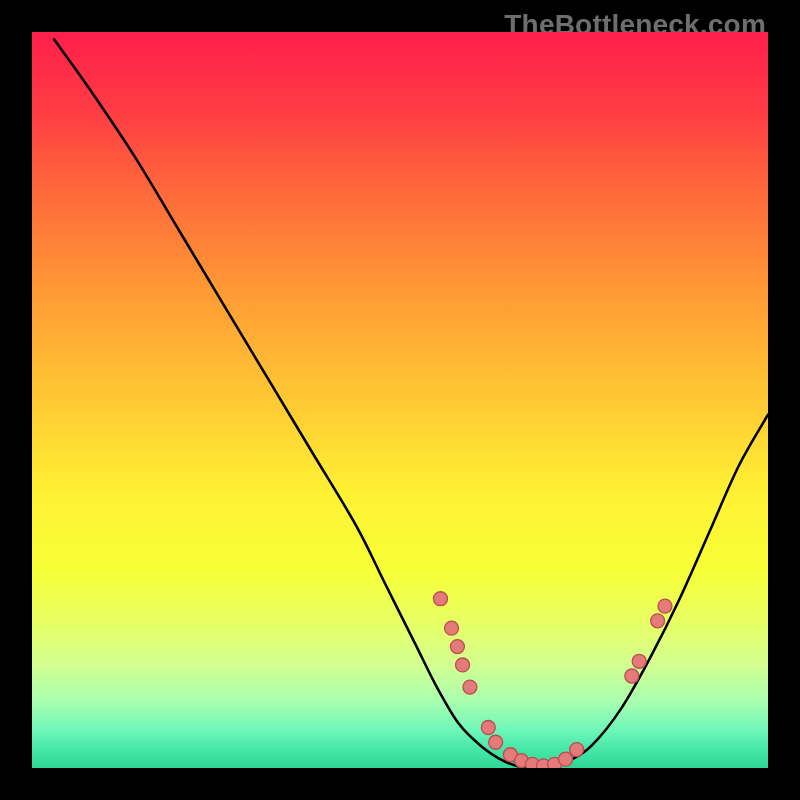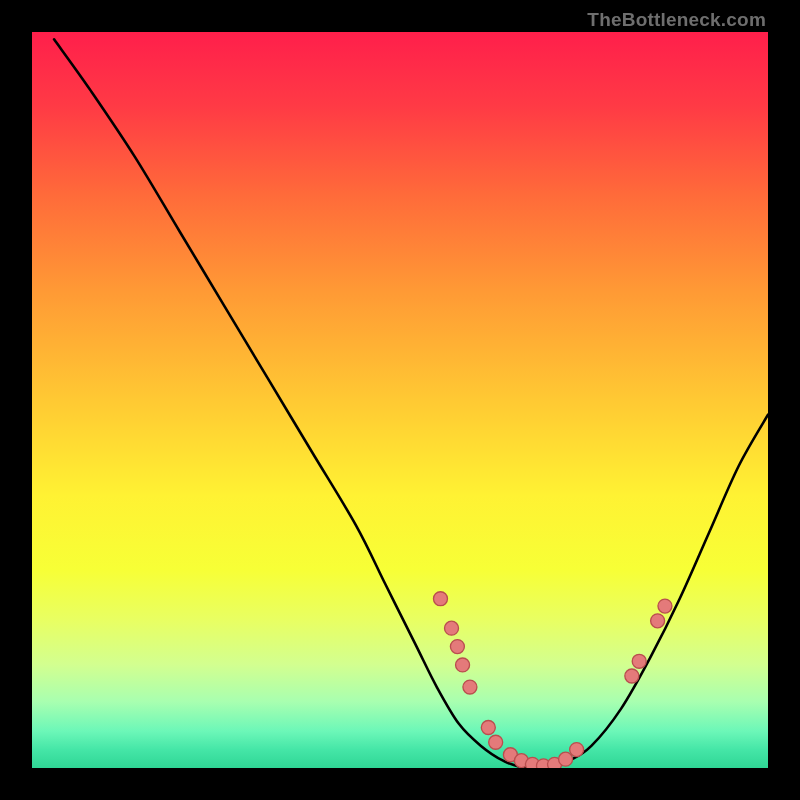--- a/index.html
+++ b/index.html
@@ -33,21 +33,21 @@
     position: absolute;
     inset: 0;
     width: 100%;
     height: 100%;
   }
   .watermark {
     position: absolute;
     top: 9px;
     right: 34px;
     color: #6e6e6e;
-    font-size: 19px;
+    font-size: 28px;
     font-weight: 600;
     letter-spacing: 0.2px;
   }
 </style>
 </head>
 <body>
 
 <div class="stage">
 
   <div class="watermark">TheBottleneck.com</div>

